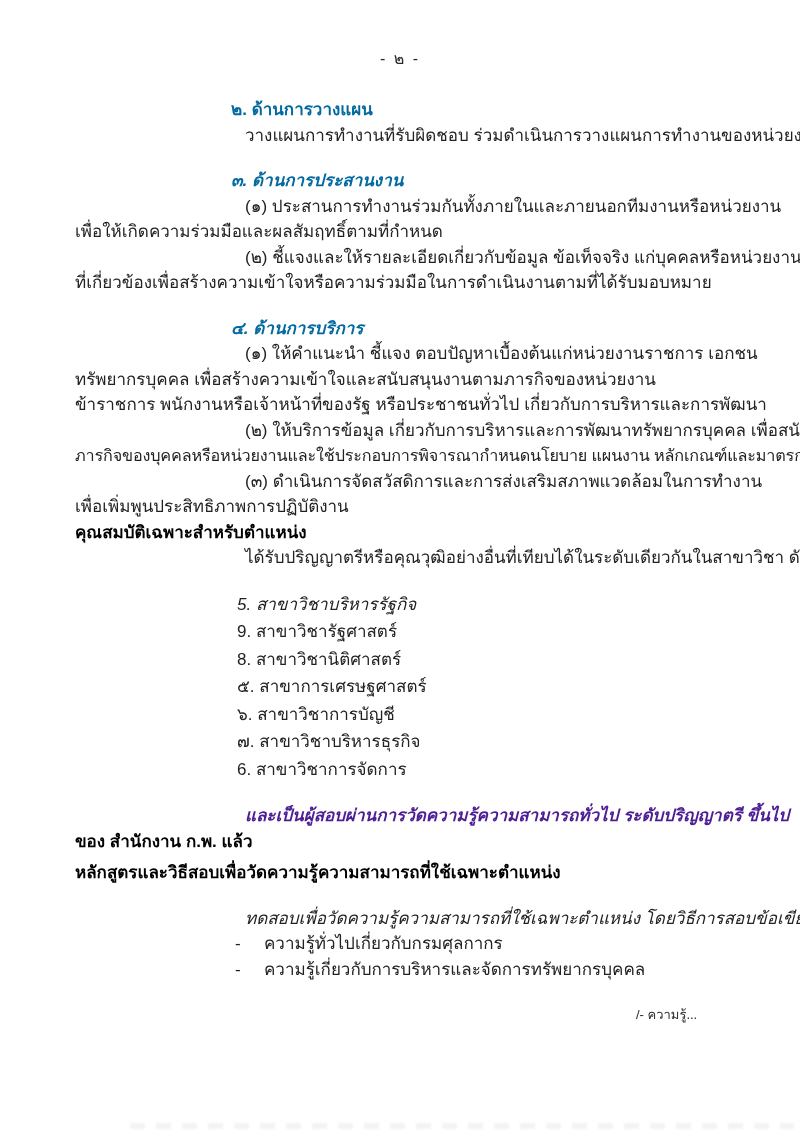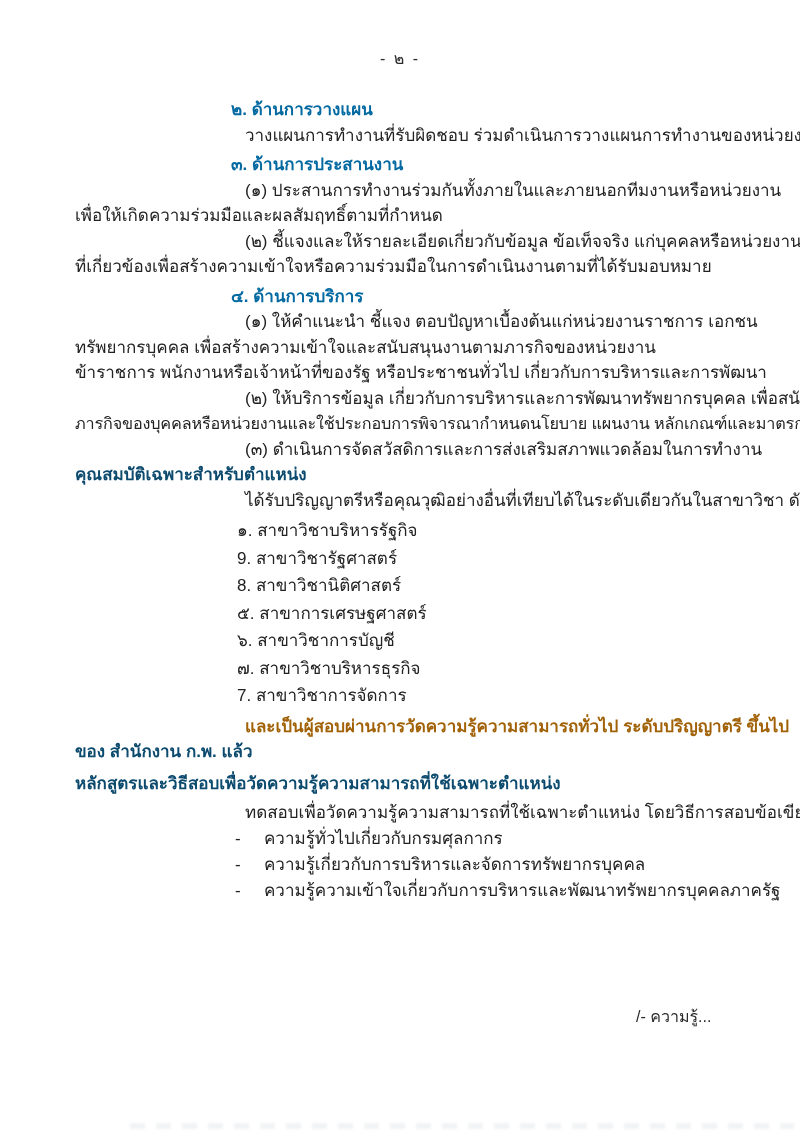--- a/index.html
+++ b/index.html
@@ -23,34 +23,34 @@
     padding:26px 56px 0 75px;
     font-size:17px;
   }
   .ln{
     white-space:nowrap;
     line-height:25.5px;
     color:#222222;
   }
   .h{font-weight:bold;padding-left:156px;color:#0369a1;}
   .indent{padding-left:170px;}
-  .boldindent{font-weight:bold;padding-left:170px;color:#a16207;}
+  .boldindent{font-weight:bold;padding-left:170px;color:#4c1d95;}
   .flush{padding-left:0;}
-  .boldflush{font-weight:bold;color:#0c4a6e;}
+  .boldflush{font-weight:bold;color:#000000;}
   .list{padding-left:162px;line-height:27.5px;}
   .bullet{padding-left:160px;line-height:26px;}
   .marker{display:inline-block;width:29px;}
-  .gap-sm{margin-top:4px;}
+  .gap-sm{margin-top:20px;font-style:italic;}
   .gap-md{margin-top:6px;}
   .tight{font-size:16.2px;letter-spacing:-0.15px;}
   .footer-note{
     position:absolute;
     top:1004px;
     left:636px;
-    font-size:16px;
+    font-size:13px;
     color:#2a2a2a;
   }
   .scan-artifact{
     position:absolute;
     left:130px;right:6px;bottom:3px;height:6px;
     background:repeating-linear-gradient(90deg,
       rgba(150,162,176,0.28) 0px, rgba(150,162,176,0.28) 15px,
       rgba(255,255,255,0) 15px, rgba(255,255,255,0) 26px);
     filter:blur(1px);
     opacity:.45;
@@ -70,34 +70,34 @@
       <div class="ln flush">เพื่อให้เกิดความร่วมมือและผลสัมฤทธิ์ตามที่กำหนด</div>
       <div class="ln indent">(๒) ชี้แจงและให้รายละเอียดเกี่ยวกับข้อมูล ข้อเท็จจริง แก่บุคคลหรือหน่วยงาน</div>
       <div class="ln flush">ที่เกี่ยวข้องเพื่อสร้างความเข้าใจหรือความร่วมมือในการดำเนินงานตามที่ได้รับมอบหมาย</div>
       <div class="ln h gap-sm">๔. ด้านการบริการ</div>
       <div class="ln indent">(๑) ให้คำแนะนำ ชี้แจง ตอบปัญหาเบื้องต้นแก่หน่วยงานราชการ เอกชน</div>
       <div class="ln flush">ทรัพยากรบุคคล เพื่อสร้างความเข้าใจและสนับสนุนงานตามภารกิจของหน่วยงาน</div>
       <div class="ln flush">ข้าราชการ พนักงานหรือเจ้าหน้าที่ของรัฐ หรือประชาชนทั่วไป เกี่ยวกับการบริหารและการพัฒนา</div>
       <div class="ln indent">(๒) ให้บริการข้อมูล เกี่ยวกับการบริหารและการพัฒนาทรัพยากรบุคคล เพื่อสนับสนุน</div>
       <div class="ln flush tight">ภารกิจของบุคคลหรือหน่วยงานและใช้ประกอบการพิจารณากำหนดนโยบาย แผนงาน หลักเกณฑ์และมาตรการต่าง ๆ</div>
       <div class="ln indent">(๓) ดำเนินการจัดสวัสดิการและการส่งเสริมสภาพแวดล้อมในการทำงาน</div>
+      <div class="ln flush">เพื่อเพิ่มพูนประสิทธิภาพการปฏิบัติงาน</div>
       <div class="ln boldflush">คุณสมบัติเฉพาะสำหรับตำแหน่ง</div>
       <div class="ln indent">ได้รับปริญญาตรีหรือคุณวุฒิอย่างอื่นที่เทียบได้ในระดับเดียวกันในสาขาวิชา ดังนี้</div>
-      <div class="ln list gap-sm">๑. สาขาวิชาบริหารรัฐกิจ</div>
+      <div class="ln list gap-sm">5. สาขาวิชาบริหารรัฐกิจ</div>
       <div class="ln list">9. สาขาวิชารัฐศาสตร์</div>
       <div class="ln list">8. สาขาวิชานิติศาสตร์</div>
       <div class="ln list">๕. สาขาการเศรษฐศาสตร์</div>
       <div class="ln list">๖. สาขาวิชาการบัญชี</div>
       <div class="ln list">๗. สาขาวิชาบริหารธุรกิจ</div>
-      <div class="ln list">7. สาขาวิชาการจัดการ</div>
+      <div class="ln list">6. สาขาวิชาการจัดการ</div>
       <div class="ln boldindent gap-sm">และเป็นผู้สอบผ่านการวัดความรู้ความสามารถทั่วไป ระดับปริญญาตรี ขึ้นไป</div>
       <div class="ln boldflush">ของ สำนักงาน ก.พ. แล้ว</div>
       <div class="ln boldflush gap-md">หลักสูตรและวิธีสอบเพื่อวัดความรู้ความสามารถที่ใช้เฉพาะตำแหน่ง</div>
       <div class="ln indent gap-sm">ทดสอบเพื่อวัดความรู้ความสามารถที่ใช้เฉพาะตำแหน่ง โดยวิธีการสอบข้อเขียน</div>
       <div class="ln bullet"><span class="marker">-</span>ความรู้ทั่วไปเกี่ยวกับกรมศุลกากร</div>
       <div class="ln bullet"><span class="marker">-</span>ความรู้เกี่ยวกับการบริหารและจัดการทรัพยากรบุคคล</div>
-      <div class="ln bullet"><span class="marker">-</span>ความรู้ความเข้าใจเกี่ยวกับการบริหารและพัฒนาทรัพยากรบุคคลภาครัฐ</div>
     </div>
 
   <div class="footer-note">/- ความรู้...</div>
 
   <div class="scan-artifact"></div>
 </div>
 
 </body></html>

